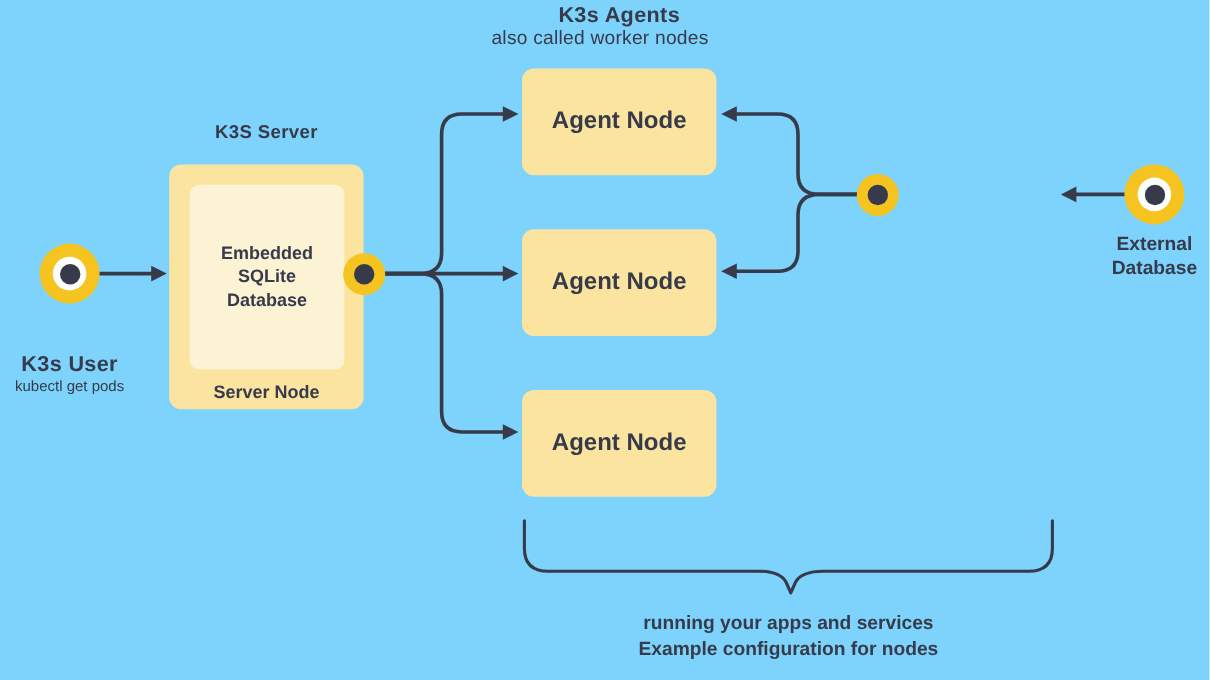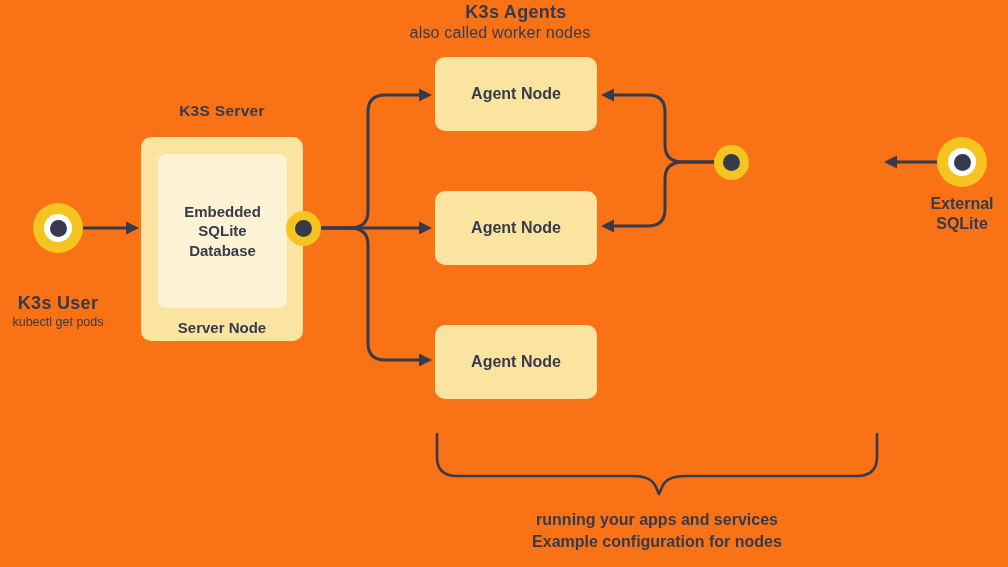--- a/index.html
+++ b/index.html
@@ -1,21 +1,21 @@
 <!DOCTYPE html>
 <html><head>
 <meta charset="utf-8">
 <style>
   * { margin: 0; padding: 0; box-sizing: border-box; }
   html, body { background: #fff; }
   #stage {
     position: relative;
     width: 1008px;
     height: 567px;
-    background: #f97316;
+    background: #7dd3fc;
     font-family: "Liberation Sans", sans-serif;
     color: #363A4A;
     overflow: hidden;
   }
   .abs { position: absolute; }
   .center-text { text-align: center; }
 
   
   .diagram-title {
     left: 376px; top: 2px; width: 280px;
@@ -42,21 +42,21 @@
     left: 17px; top: 17px; width: 129px; height: 154px;
     background: #FCF3D4; border-radius: 8px;
     display: flex; align-items: center; justify-content: center;
     text-align: center; font-size: 15px; font-weight: bold; line-height: 1.3;
     padding: 0 24px;
   }
   .server-footer {
     left: 0; bottom: 5px; width: 162px;
     text-align: center; font-size: 15px; font-weight: bold;
   }
-  .agent-box { left: 435px; width: 162px; height: 74px; font-size: 16px; }
+  .agent-box { left: 435px; width: 162px; height: 89px; font-size: 20px; }
   .agent-1 { top: 57px; }
   .agent-2 { top: 191px; }
   .agent-3 { top: 325px; }
   .lb-box { left: 730px; top: 125px; width: 153px; height: 76px; font-size: 15px; }
   .lb-box span { display: block; width: 90px; text-align: center; line-height: 1.35; }
 
   
   .donut {
     border-radius: 50%;
     background: #F6C421;
@@ -162,21 +162,21 @@
   <div class="abs conn-dot lb-dot">
     <div class="core"></div>
   </div>
 
   <div class="abs donut ext-donut">
     <div class="ring">
       <div class="core"></div>
     </div>
   </div>
   <div class="abs ext-label center-text">
-    <span>External SQLite</span>
+    <span>External Database</span>
   </div>
 
   <div class="abs caption center-text">
     <div>running your apps and services</div>
     <div>Example configuration for nodes</div>
   </div>
 
 </div>
 
 </body></html>

